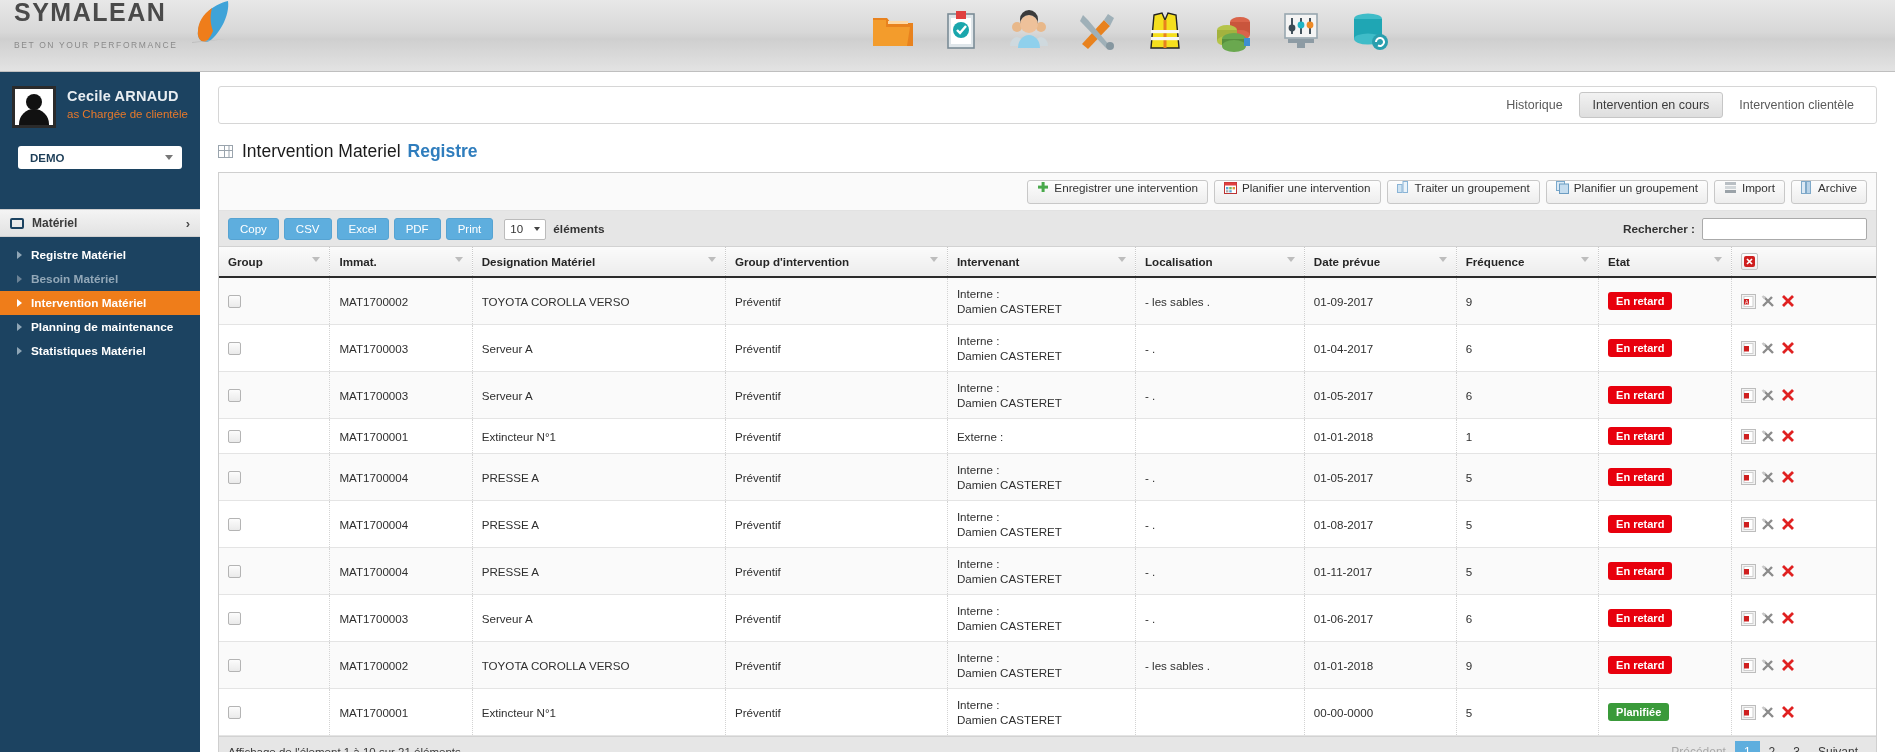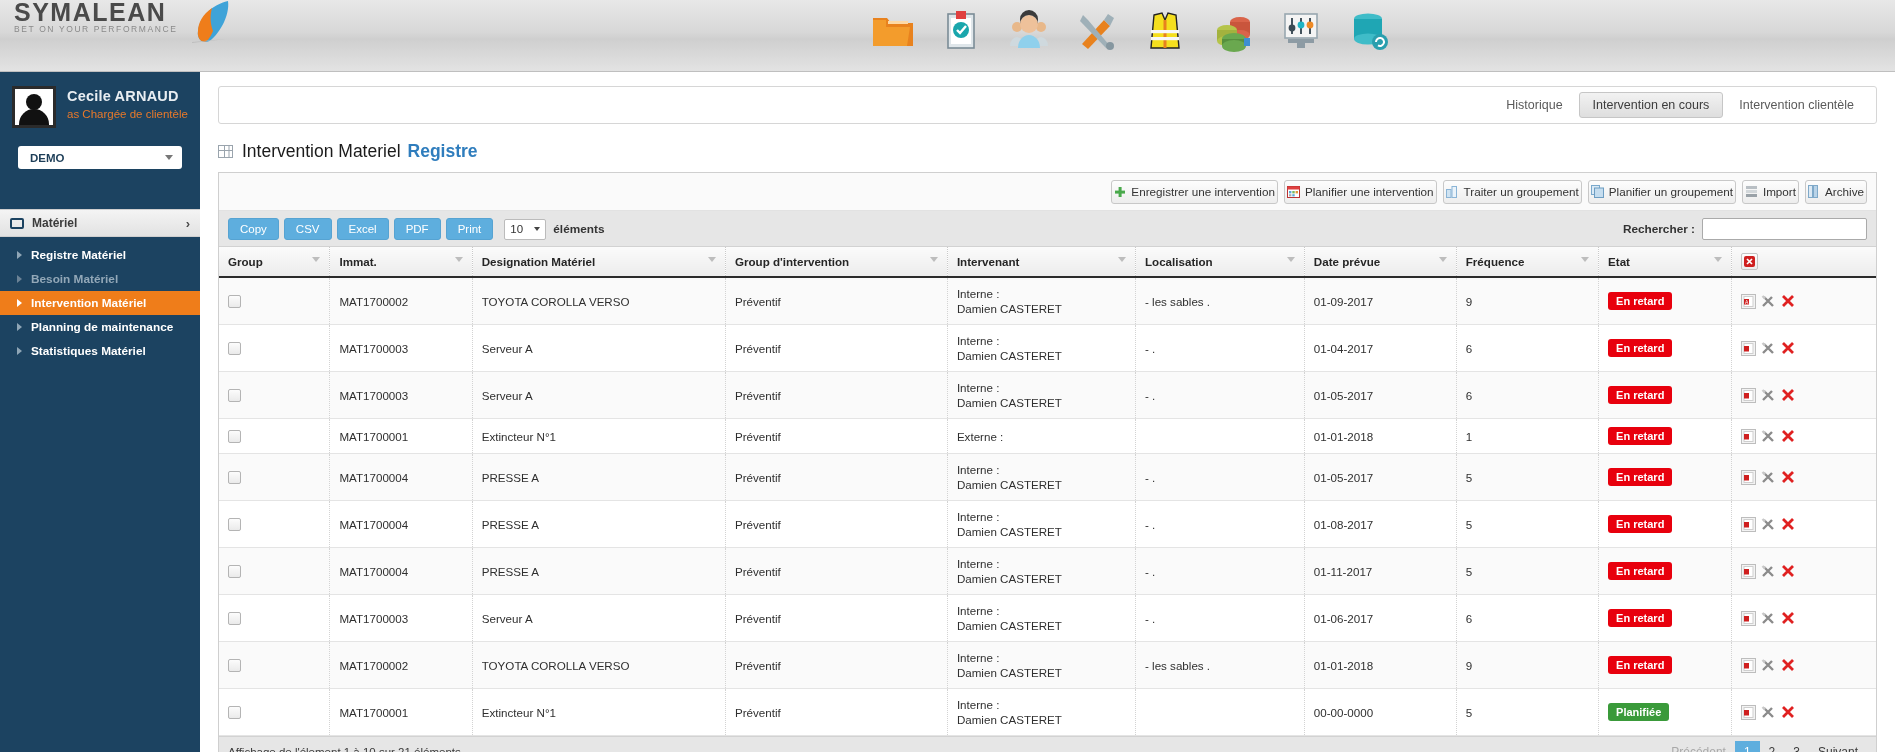--- a/index.html
+++ b/index.html
@@ -21,21 +21,21 @@
     position: absolute; left: 14px; top: 0;
     display: flex; align-items: flex-start;
   }
   .logo-text { line-height: 1; }
   .logo-main {
     font-size: 25px; font-weight: bold; letter-spacing: 1.5px;
     color: #4a4a4a; font-family: "Liberation Sans", sans-serif;
   }
   .logo-sub {
     font-size: 8.5px; letter-spacing: 1.6px; color: #8a8a8a;
-    margin-top: 0; text-transform: uppercase;
+    margin-top: 16px; text-transform: uppercase;
   }
   .logo-leaf { margin-left: 4px; margin-top: -2px; }
 
   .header-icons {
     position: absolute; left: 870px; top: 6px;
     display: flex; gap: 22px; align-items: center;
   }
   .hicon { width: 46px; height: 48px; cursor: pointer; }
 
   
@@ -148,22 +148,22 @@
 
   .panel {
     margin-top: 10px; border: 1px solid #cfcfcf; background: #fff;
   }
   .panel-toolbar {
     height: 38px; background: #fafafa; display: flex; align-items: center;
     justify-content: flex-end; padding-right: 9px; gap: 6px;
     border-bottom: 1px solid #e2e2e2;
   }
   .tb-btn {
-    height: 24px; display: inline-flex; align-items: center; gap: 5px;
-    padding: 0 2px; font-size: 11.7px; color: #333;
+    height: 24px; display: inline-flex; align-items: flex-start; gap: 5px;
+    padding: 0 9px; font-size: 11.7px; color: #333;
     background: linear-gradient(to bottom, #fdfdfd, #ededed);
     border: 1px solid #c8c8c8; border-radius: 3px; cursor: pointer;
     white-space: nowrap;
   }
   .tb-btn svg { display: block; }
 
   .dt-top {
     background: #e6e6e6; padding: 7px 9px 6px 9px;
     display: flex; align-items: center;
     border-bottom: 1px solid #d2d2d2;

